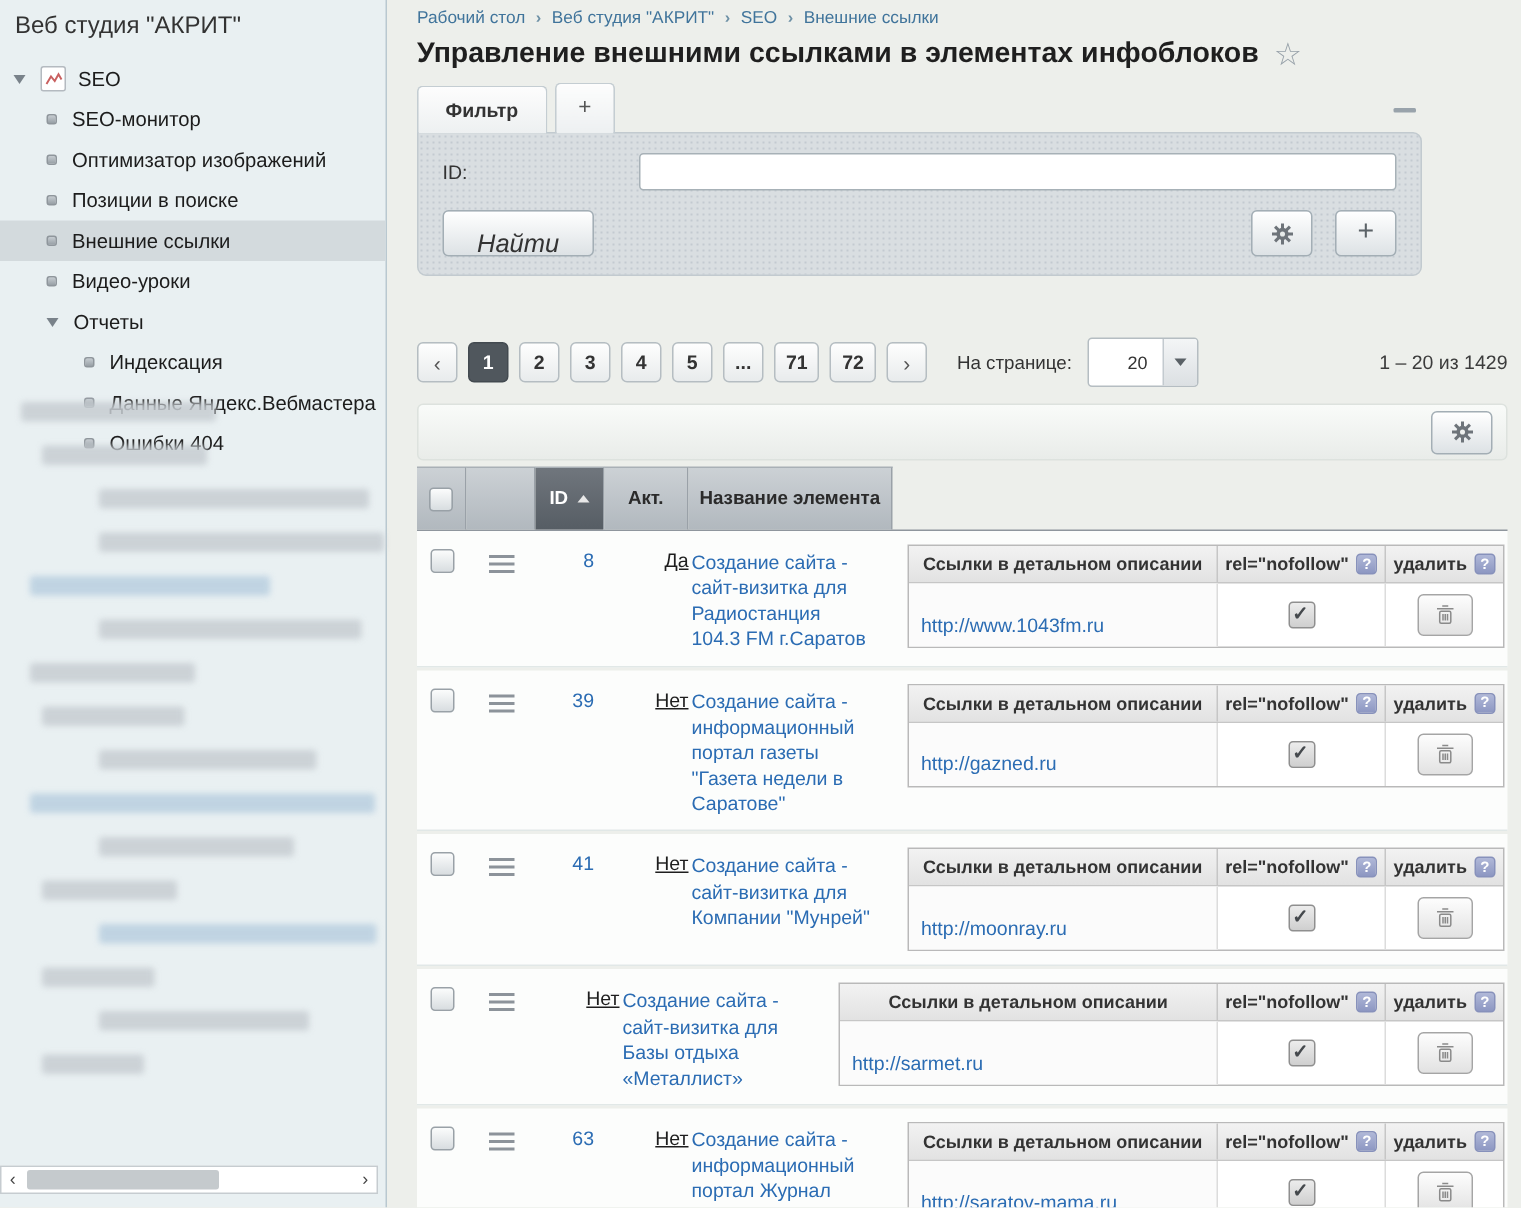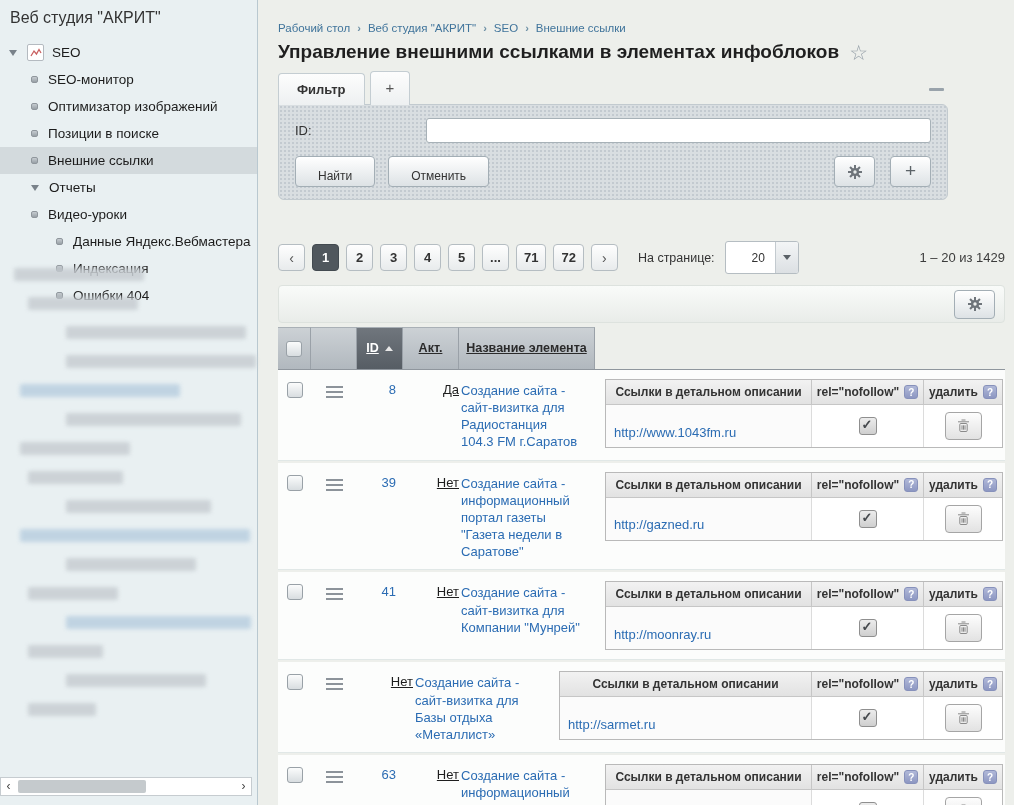--- a/index.html
+++ b/index.html
@@ -36,21 +36,21 @@
     background:#fff; border:1px solid #c6ccd0; display:flex; align-items:center;
   }
   .scroll-arrow { width:15px; text-align:center; color:#444; font-size:12px; line-height:17px; cursor:pointer; }
   .scroll-thumb { width:128px; height:13px; background:#c5cacd; border-radius:2px; margin-left:2px; cursor:pointer; }
   .scroll-arrow.right { margin-left:auto; }
 
   
   .main { position:absolute; left:258px; top:0; width:756px; height:805px; overflow:hidden; }
   .main-inner { padding-left:20px; width:747px; }
 
-  .breadcrumb { padding-top:22px; display:flex; align-items:center; font-size:11.5px; color:#40749b; }
+  .breadcrumb { padding-top:6px; display:flex; align-items:center; font-size:11.5px; color:#40749b; }
   .crumb { color:#40749b; margin-right:7px; }
   .crumb-sep { color:#6d90a5; font-size:11px; font-weight:bold; margin-right:7px; }
   .page-title-row { display:flex; align-items:center; margin-top:7px; }
   .page-title { font-size:19px; font-weight:bold; color:#1f1f1f; }
   .fav-star { font-size:21px; color:#97a1a9; margin-left:10px; cursor:pointer; line-height:1; }
 
   
   .filter-wrap { width:670px; margin-top:10px; }
   .tabs-row { display:flex; align-items:flex-end; position:relative; height:32px; }
   .tab {
@@ -66,22 +66,22 @@
     background-size:4px 4px;
     border:1px solid #c2cacf; border-radius:0 6px 6px 6px;
     padding:13px 16px 12px; margin-top:-1px;
   }
   .filter-row1 { display:flex; align-items:center; }
   .filter-label { flex:0 0 131px; font-size:13px; color:#333; }
   .filter-input { flex:1; height:25px; border:1px solid #a7b1b7; border-radius:3px; padding:0 6px; font-size:13px; font-family:"Liberation Sans",sans-serif; background:#fff; }
   .filter-row2 { display:flex; align-items:center; margin-top:13px; }
   .btn {
     height:31px; padding:12px 22px; background:linear-gradient(#ffffff,#dde2e5);
-    border:1px solid #a3aeb5; border-radius:4px; font-size:12px; color:#333;
-    font-family:"Liberation Sans",sans-serif; cursor:pointer; box-shadow:inset 0 1px 0 rgba(255,255,255,.7);
+    border:1px solid #a3aeb5; border-radius:4px; font-size:17px; color:#333;
+    font-family:"Liberation Sans",sans-serif; cursor:pointer; box-shadow:inset 0 1px 0 rgba(255,255,255,.7);font-style:italic;
   }
   .btn + .btn { margin-left:13px; }
   .right-tools { margin-left:auto; display:flex; }
   .icon-btn {
     width:41px; height:31px; background:linear-gradient(#ffffff,#dde2e5);
     border:1px solid #a3aeb5; border-radius:4px; display:flex; align-items:center; justify-content:center;
     cursor:pointer; box-shadow:inset 0 1px 0 rgba(255,255,255,.7);
   }
   .icon-btn + .icon-btn { margin-left:15px; }
   .plus-glyph { font-size:19px; color:#5c6368; line-height:1; margin-top:-2px; }
@@ -110,21 +110,21 @@
     display:flex; align-items:center; justify-content:flex-end; padding-right:9px;
   }
   .grid-toolbar .icon-btn { width:41px; height:29px; }
 
   
   .grid { width:727px; margin-top:4px; }
   .thead { display:flex; height:43px; border-bottom:1px solid #8f969d; }
   .th {
     background:linear-gradient(#ccd1d5,#b1b8be); border-right:1px solid #9aa1a8; border-top:1px solid #a9b0b6;
     display:flex; align-items:center; justify-content:center; text-align:left;
-    font-size:12.5px; font-weight:bold; color:#2b2b2b; cursor:pointer; line-height:1.25;text-decoration:underline;
+    font-size:12.5px; font-weight:bold; color:#2b2b2b; cursor:pointer; line-height:1.25;
   }
   .th.sorted { background:linear-gradient(#70767d,#565d64); color:#fff; }
   .sort-up { width:0; height:0; border-left:4px solid transparent; border-right:4px solid transparent; border-bottom:5px solid #e8e8e8; margin-left:6px; }
   .col-cb { width:33px; } .col-menu { width:46px; } .col-id { width:46px; }
   .col-act { width:56px; } .col-name { width:136px; }
   .col-links { flex:1; justify-content:flex-start; padding-left:14px; border-right:none; }
   .tbody { }
   .row { display:flex; background:#fcfdfc; border-bottom:1px solid #e1e8e7; margin-bottom:2px; padding:7px 0 9px; }
   .cell { }
   .cell.cb { width:33px; display:flex; justify-content:center; padding-top:5px; }
@@ -187,38 +187,38 @@
     <span class="marker bullet"></span>
 
     <span class="sb-label">Позиции в поиске</span>
   </div>
       <div class="sb-item lvl2 active">
     <span class="marker bullet"></span>
 
     <span class="sb-label">Внешние ссылки</span>
   </div>
       <div class="sb-item lvl2">
+    <span class="marker bullet"></span>
+
+    <span class="sb-label">Видео-уроки</span>
+  </div>
+      <div class="sb-item lvl2">
     <span class="marker arrow"></span>
 
     <span class="sb-label">Отчеты</span>
   </div>
-      <div class="sb-item lvl2">
-    <span class="marker bullet"></span>
-
-    <span class="sb-label">Видео-уроки</span>
-  </div>
       <div class="sb-item lvl3">
     <span class="marker bullet"></span>
 
+    <span class="sb-label">Индексация</span>
+  </div>
+      <div class="sb-item lvl3">
+    <span class="marker bullet"></span>
+
     <span class="sb-label">Данные Яндекс.Вебмастера</span>
-  </div>
-      <div class="sb-item lvl3">
-    <span class="marker bullet"></span>
-
-    <span class="sb-label">Индексация</span>
   </div>
       <div class="sb-item lvl3">
     <span class="marker bullet"></span>
 
     <span class="sb-label">Ошибки 404</span>
   </div>
     </div>
 
   <div class="redacted">
     <div class="red-row" style="margin-left:14px;width:130px"></div>
@@ -270,21 +270,20 @@
         <div class="tab add">+</div>
         <div class="collapse-minus"></div>
       </div>
       <div class="filter-panel">
         <div class="filter-row1">
           <div class="filter-label">ID:</div>
           <input class="filter-input" type="text" value="" style="">
         </div>
         <div class="filter-row2">
           <button class="btn">Найти</button>
-          <button class="btn">Отменить</button>
           <div class="right-tools">
             <div class="icon-btn">
               <svg width="16" height="16" viewBox="0 0 16 16">
                   <g fill="#6e747a">
                     <rect x="7" y="1" width="2" height="14"></rect>
                     <rect x="7" y="1" width="2" height="14" transform="rotate(45 8 8)"></rect>
                     <rect x="7" y="1" width="2" height="14" transform="rotate(90 8 8)"></rect>
                     <rect x="7" y="1" width="2" height="14" transform="rotate(135 8 8)"></rect>
                     <circle cx="8" cy="8" r="4.1"></circle>
                   </g>

